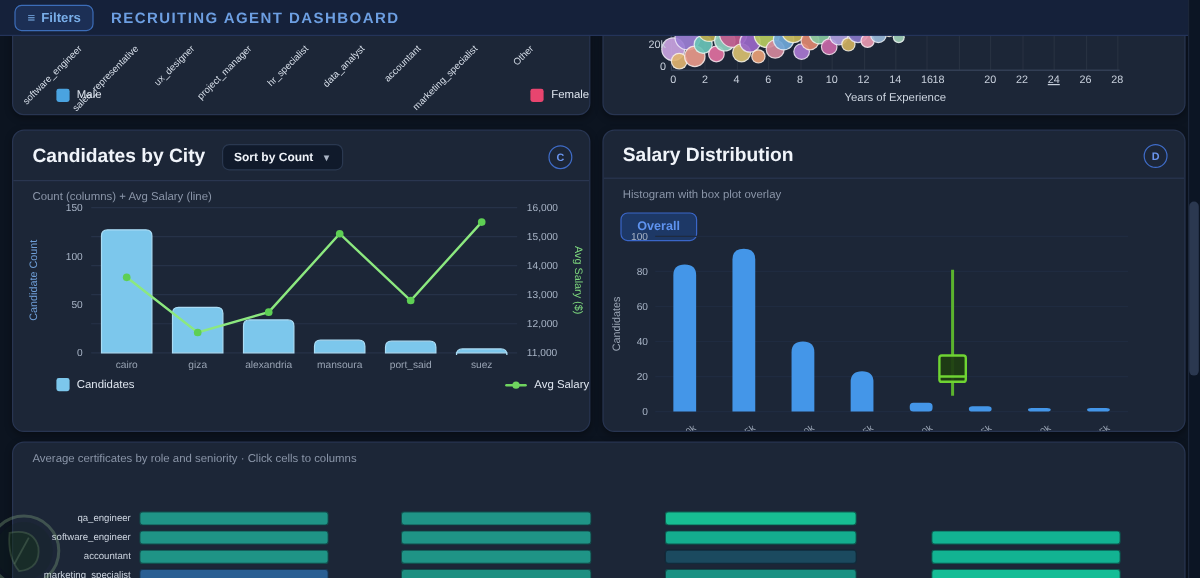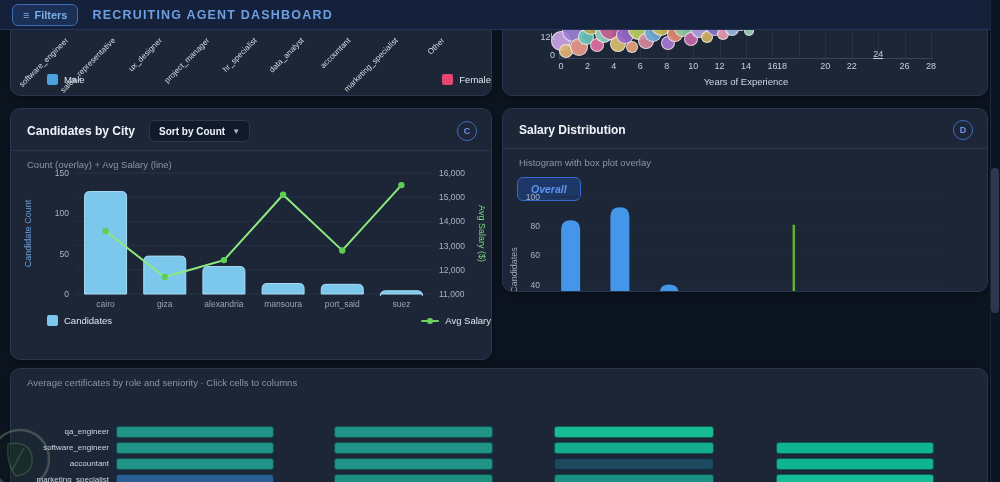--- a/index.html
+++ b/index.html
@@ -23,40 +23,40 @@
     margin-left:14px; color:#6d9fe2; font-size:12.5px; font-weight:bold; letter-spacing:1.2px;
   }
   
   .panel {
     position:absolute; background:#1c2637; border:1px solid #283551; border-radius:10px;
     box-shadow:0 2px 6px rgba(0,0,0,.35); z-index:1; overflow:hidden;
   }
   #panel-gender { left:10px; top:-100px; width:482px; height:196px; }
   #panel-exp    { left:502px; top:-100px; width:486px; height:196px; }
   #panel-city   { left:10px; top:108px; width:482px; height:252px; }
-  #panel-salary { left:502px; top:108px; width:486px; height:184px; }
+  #panel-salary { left:502px; top:108px; width:486px; height:252px; }
   #panel-heat   { left:10px; top:368px; width:978px; height:180px; }
   .panel-header {
     display:flex; align-items:center; padding:11px 14px 8px 16px;
     border-bottom:1px solid #2a3650;
   }
-  .panel-title { font-size:12px; font-weight:bold; color:#f0f4fa; }
+  .panel-title { font-size:16px; font-weight:bold; color:#f0f4fa; }
   .subtitle { font-size:9.5px; color:#8a95a8; padding:8px 16px 0; }
   .badge {
     margin-left:auto; width:20px; height:20px; border-radius:50%;
     border:1px solid #3f6cc8; color:#6a95ee; font-size:9px; font-weight:bold;
     display:flex; align-items:center; justify-content:center; cursor:pointer;
   }
   .dropdown {
     margin-left:14px; height:22px; padding:0 9px; display:flex; align-items:center; gap:7px;
     background:#101a2b; border:1px solid #2a3850; border-radius:6px;
     font-size:10px; font-weight:bold; color:#eef2f8; cursor:pointer;
   }
   .caret { font-size:8px; color:#aab4c4; }
-  .toggle-row { display:flex; gap:24px; padding:9px 0 0 14px;font-style:italic; }
+  .toggle-row { display:flex; gap:24px; padding:9px 0 0 14px; }
   .tbtn {
     height:24px; padding:0 13px; border-radius:6px; font-size:10.5px; font-weight:bold;
     display:flex; align-items:center; cursor:pointer;
   }
   .tbtn.active { background:#1d3866; border:1px solid #3a66c8; color:#5e93f0; }
   .tbtn.inactive { background:#0f1827; border:1px solid #222f47; color:#e8edf5; }
   
   .rot-label {
     position:absolute; white-space:nowrap; font-size:8px; color:#d5dde8;
     transform:rotate(-45deg); transform-origin:100% 0;
@@ -160,52 +160,52 @@
       <div class="bubble" style="left: 171px; top: 118px; width: 18px; height: 18px; background: rgb(136, 200, 160);"></div>
       <div class="bubble" style="left: 181px; top: 131px; width: 14px; height: 14px; background: rgb(200, 104, 168);"></div>
       <div class="bubble" style="left: 188px; top: 121px; width: 16px; height: 16px; background: rgb(176, 160, 224);"></div>
       <div class="bubble" style="left: 198px; top: 130px; width: 12px; height: 12px; background: rgb(208, 176, 96);"></div>
       <div class="bubble" style="left: 203px; top: 117px; width: 18px; height: 18px; background: rgb(136, 120, 200);"></div>
       <div class="bubble" style="left: 214px; top: 127px; width: 12px; height: 12px; background: rgb(232, 152, 176);"></div>
       <div class="bubble" style="left: 222px; top: 121px; width: 14px; height: 14px; background: rgb(152, 184, 216);"></div>
       <div class="bubble" style="left: 232px; top: 118px; width: 12px; height: 12px; background: rgb(200, 160, 112);"></div>
       <div class="bubble" style="left: 241px; top: 125px; width: 10px; height: 10px; background: rgb(160, 208, 184);"></div>
     </div>
-  <div class="ytick-exp" style="left:28px;top:131px;">12k</div>
+  <div class="ytick-exp" style="left:28px;top:131px;">20k</div>
   <div class="ytick-exp" style="left:28px;top:149px;">0</div>
   <div id="exp-xticks">
       <span class="xtick-exp" style="left: 48px; top: 160px;">0</span>
       <span class="xtick-exp" style="left: 74.43px; top: 160px;">2</span>
       <span class="xtick-exp" style="left: 100.86px; top: 160px;">4</span>
       <span class="xtick-exp" style="left: 127.29px; top: 160px;">6</span>
       <span class="xtick-exp" style="left: 153.72px; top: 160px;">8</span>
       <span class="xtick-exp" style="left: 180.15px; top: 160px;">10</span>
       <span class="xtick-exp" style="left: 206.58px; top: 160px;">12</span>
       <span class="xtick-exp" style="left: 233.01px; top: 160px;">14</span>
       <span class="xtick-exp" style="left: 259.44px; top: 160px;">16</span>
       <span class="xtick-exp" style="left: 269px; top: 160px;">18</span>
       <span class="xtick-exp" style="left: 312.3px; top: 160px;">20</span>
       <span class="xtick-exp" style="left: 338.73px; top: 160px;">22</span>
-      <span class="xtick-exp" style="left: 365.16px; top: 148px; text-decoration: underline;">24</span>
+      <span class="xtick-exp" style="left: 365.16px; top: 160px; text-decoration: underline;">24</span>
       <span class="xtick-exp" style="left: 391.59px; top: 160px;">26</span>
       <span class="xtick-exp" style="left: 418.02px; top: 160px;">28</span>
     </div>
   <div class="axis-title-x" style="left:56px;width:374px;top:175px;">Years of Experience</div>
 </div>
 
 <div class="panel" id="panel-city">
   <div class="panel-header">
     <span class="panel-title">Candidates by City</span>
     <span class="dropdown">
       <span>Sort by Count</span>
       <span class="caret">▼</span>
     </span>
     <span class="badge">C</span>
   </div>
-  <div class="subtitle">Count (overlay) + Avg Salary (line)</div>
+  <div class="subtitle">Count (columns) + Avg Salary (line)</div>
   <svg id="city-chart" width="482" height="200" style="position:absolute;left:0;top:56px;">
       <line x1="65" y1="129" x2="420" y2="129" stroke="#263248" stroke-width="1"></line>
       <text x="428" y="132" fill="#a8b4c6" font-size="8.5">11,000</text>
       <line x1="65" y1="104.8" x2="420" y2="104.8" stroke="#263248" stroke-width="1"></line>
       <text x="428" y="107.8" fill="#a8b4c6" font-size="8.5">12,000</text>
       <line x1="65" y1="80.6" x2="420" y2="80.6" stroke="#263248" stroke-width="1"></line>
       <text x="428" y="83.6" fill="#a8b4c6" font-size="8.5">13,000</text>
       <line x1="65" y1="56.400000000000006" x2="420" y2="56.400000000000006" stroke="#263248" stroke-width="1"></line>
       <text x="428" y="59.400000000000006" fill="#a8b4c6" font-size="8.5">14,000</text>
       <line x1="65" y1="32.19999999999999" x2="420" y2="32.19999999999999" stroke="#263248" stroke-width="1"></line>

